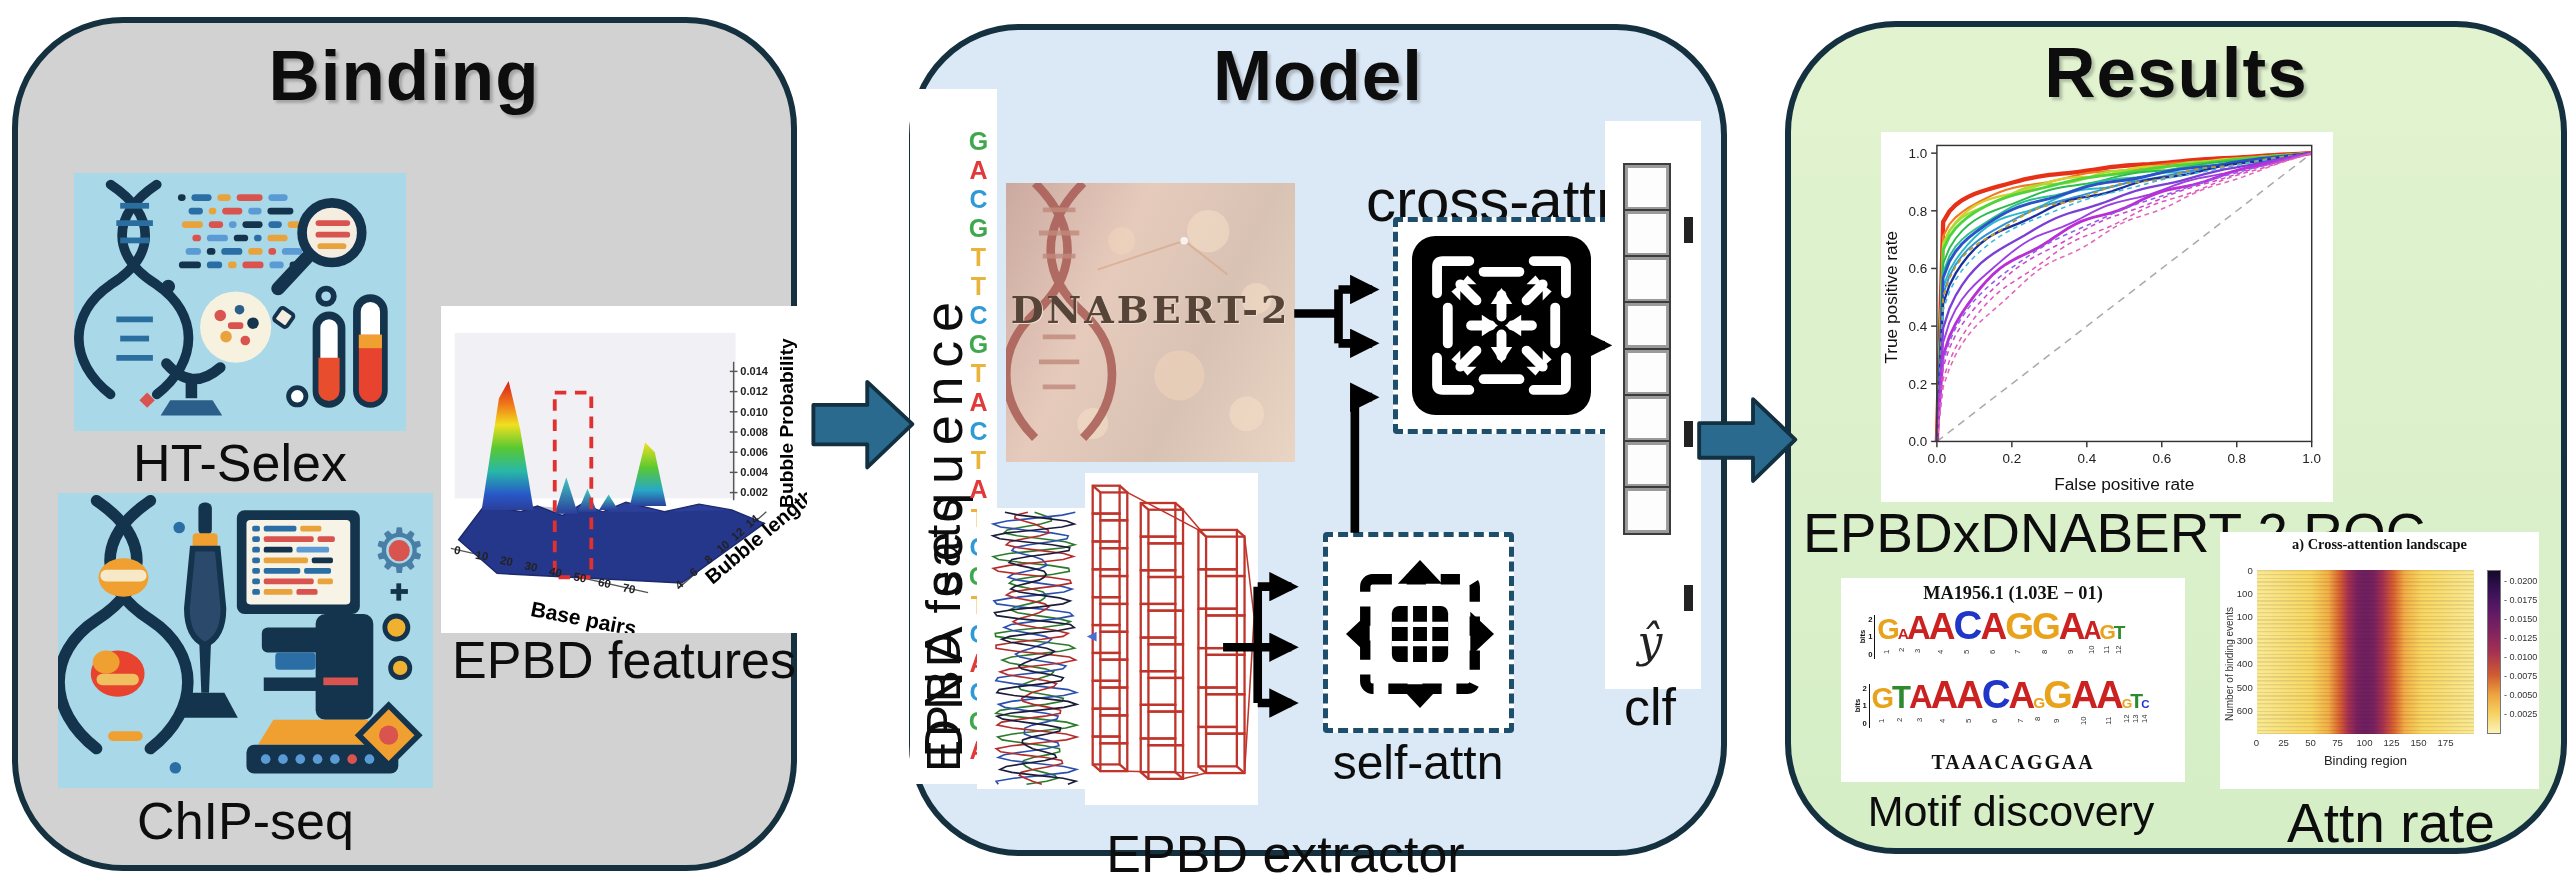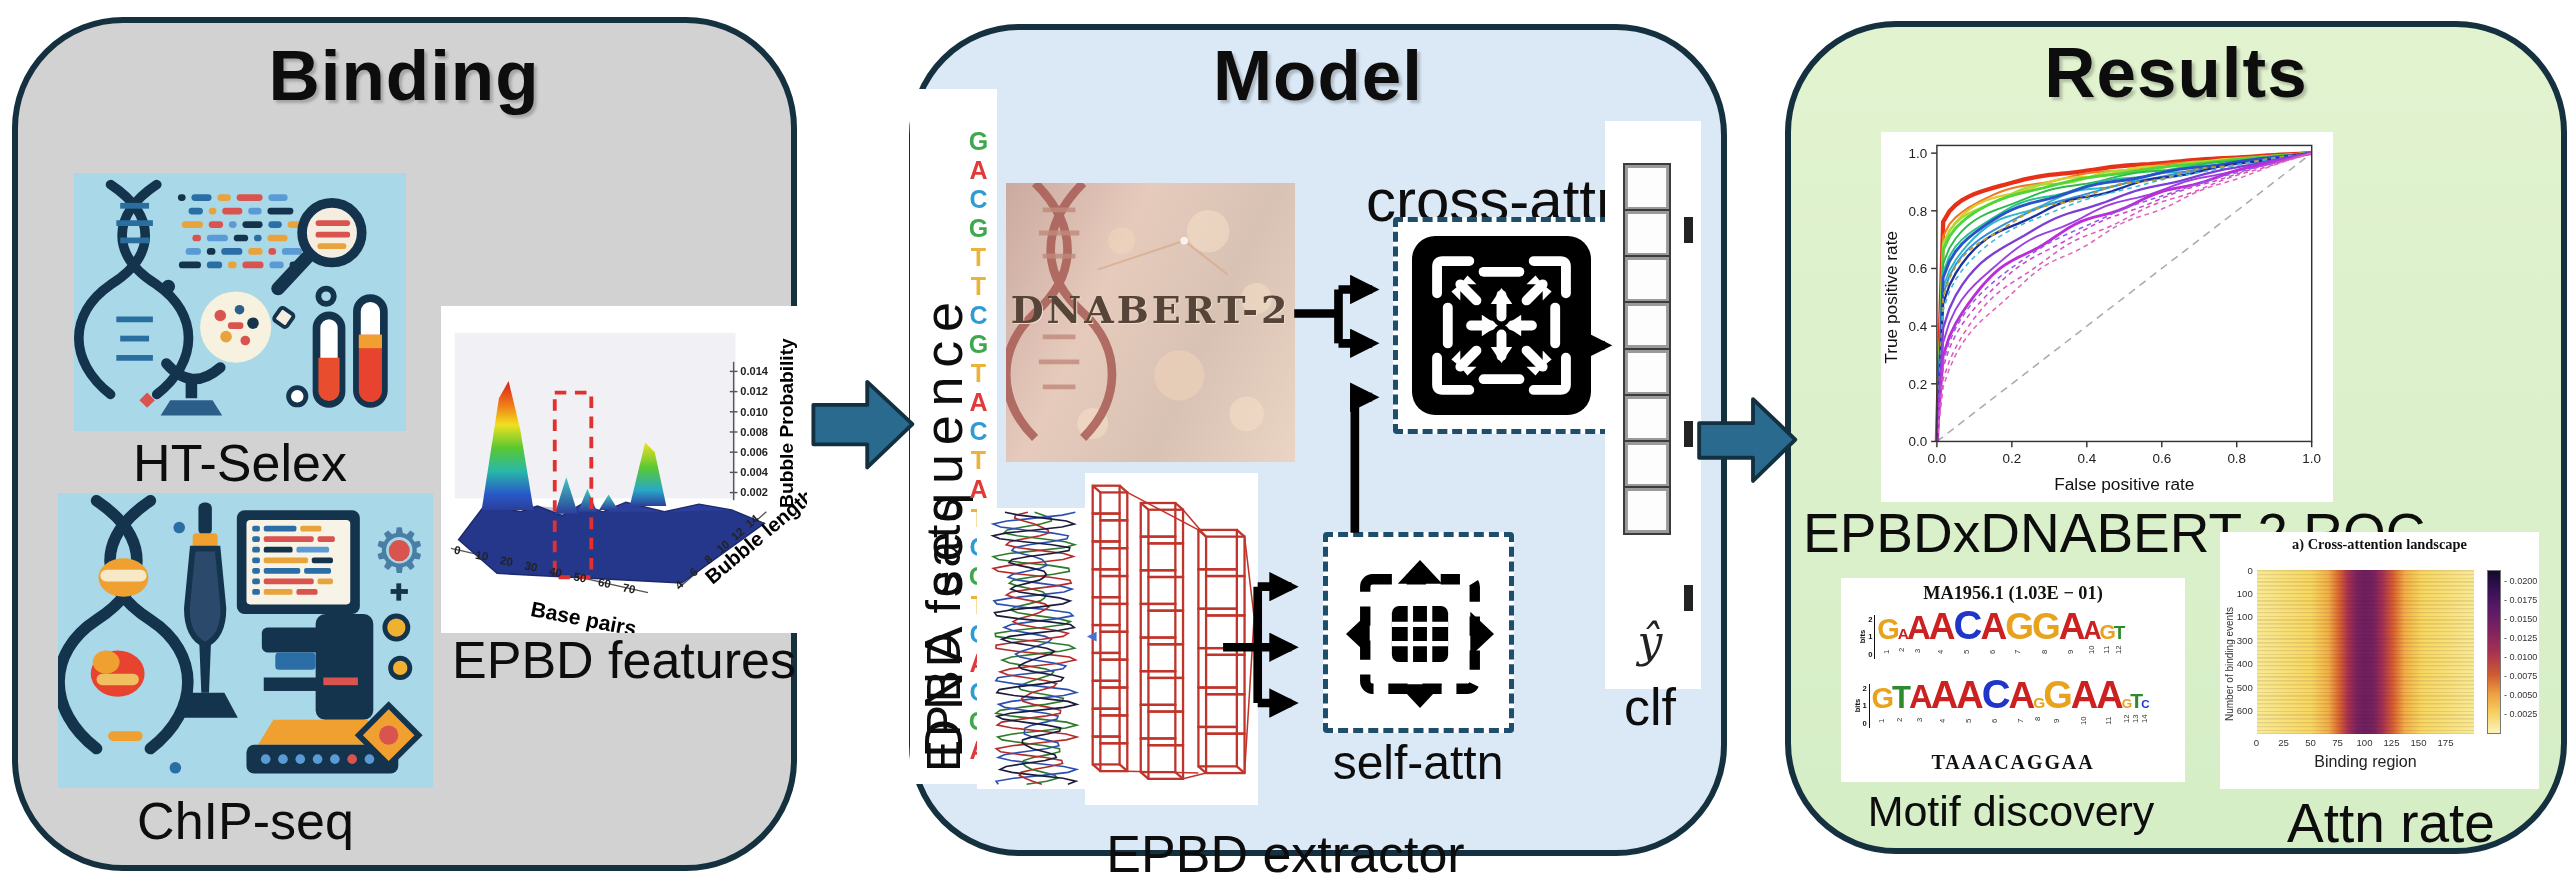--- a/index.html
+++ b/index.html
@@ -693,21 +693,21 @@
 
   <div class="whitebox" style="left:2220px;top:532px;width:319px;height:257px;">
     <div class="serifb" style="position:absolute;left:0;top:3.8px;width:100%;text-align:center;font-size:14.4px;">a) Cross-attention landscape</div>
     <span class="rot" style="left:3.8px;top:189px;font-size:10px;color:#333;">Number of binding events</span>
     <div style="position:absolute;left:37px;top:38px;width:217px;height:164px;
                 background:linear-gradient(90deg,#f9ea93 0%,#f7d75f 25%,#f2ae45 33%,#d9622f 38%,#a63150 42%,#79225e 46%,#6d1f5f 50%,#79225e 54%,#a63150 58%,#d9622f 63%,#f2ae45 68%,#f7d75f 76%,#f9ea93 100%);">
       <div style="position:absolute;inset:0;background:repeating-linear-gradient(180deg,rgba(60,10,40,0.10) 0px,rgba(60,10,40,0.10) 1px,rgba(255,255,255,0) 1.9px,rgba(255,255,255,0) 3.8px);"></div>
     </div>
     <div id="attn-yticks"></div>
       <div id="attn-xticks"></div>
-    <div style="position:absolute;left:37px;top:221px;width:217px;text-align:center;font-size:16px;color:#222;">Binding region</div>
+    <div style="position:absolute;left:37px;top:221px;width:217px;text-align:center;font-size:13px;color:#222;">Binding region</div>
     <div style="position:absolute;left:267px;top:38px;width:14.4px;height:164px;border:1px solid #777;box-sizing:border-box;
                 background:linear-gradient(180deg,#14092b 0%,#31104f 10%,#551866 22%,#7c2260 36%,#a53152 50%,#cf5b31 64%,#eda23f 76%,#f6d261 88%,#fcf3bb 100%);"></div>
     <div id="attn-cbar-ticks"></div>
   <div style="position: absolute; left: 5.8px; top: 33px; width: 27px; text-align: right; font-size: 9.6px; color: rgb(51, 51, 51);">0</div>
       <div style="position: absolute; left: 5.8px; top: 56px; width: 27px; text-align: right; font-size: 9.6px; color: rgb(51, 51, 51);">100</div>
       <div style="position: absolute; left: 5.8px; top: 79px; width: 27px; text-align: right; font-size: 9.6px; color: rgb(51, 51, 51);">100</div>
       <div style="position: absolute; left: 5.8px; top: 103px; width: 27px; text-align: right; font-size: 9.6px; color: rgb(51, 51, 51);">300</div>
       <div style="position: absolute; left: 5.8px; top: 126px; width: 27px; text-align: right; font-size: 9.6px; color: rgb(51, 51, 51);">400</div>
       <div style="position: absolute; left: 5.8px; top: 150px; width: 27px; text-align: right; font-size: 9.6px; color: rgb(51, 51, 51);">500</div>
       <div style="position: absolute; left: 5.8px; top: 173px; width: 27px; text-align: right; font-size: 9.6px; color: rgb(51, 51, 51);">600</div>

